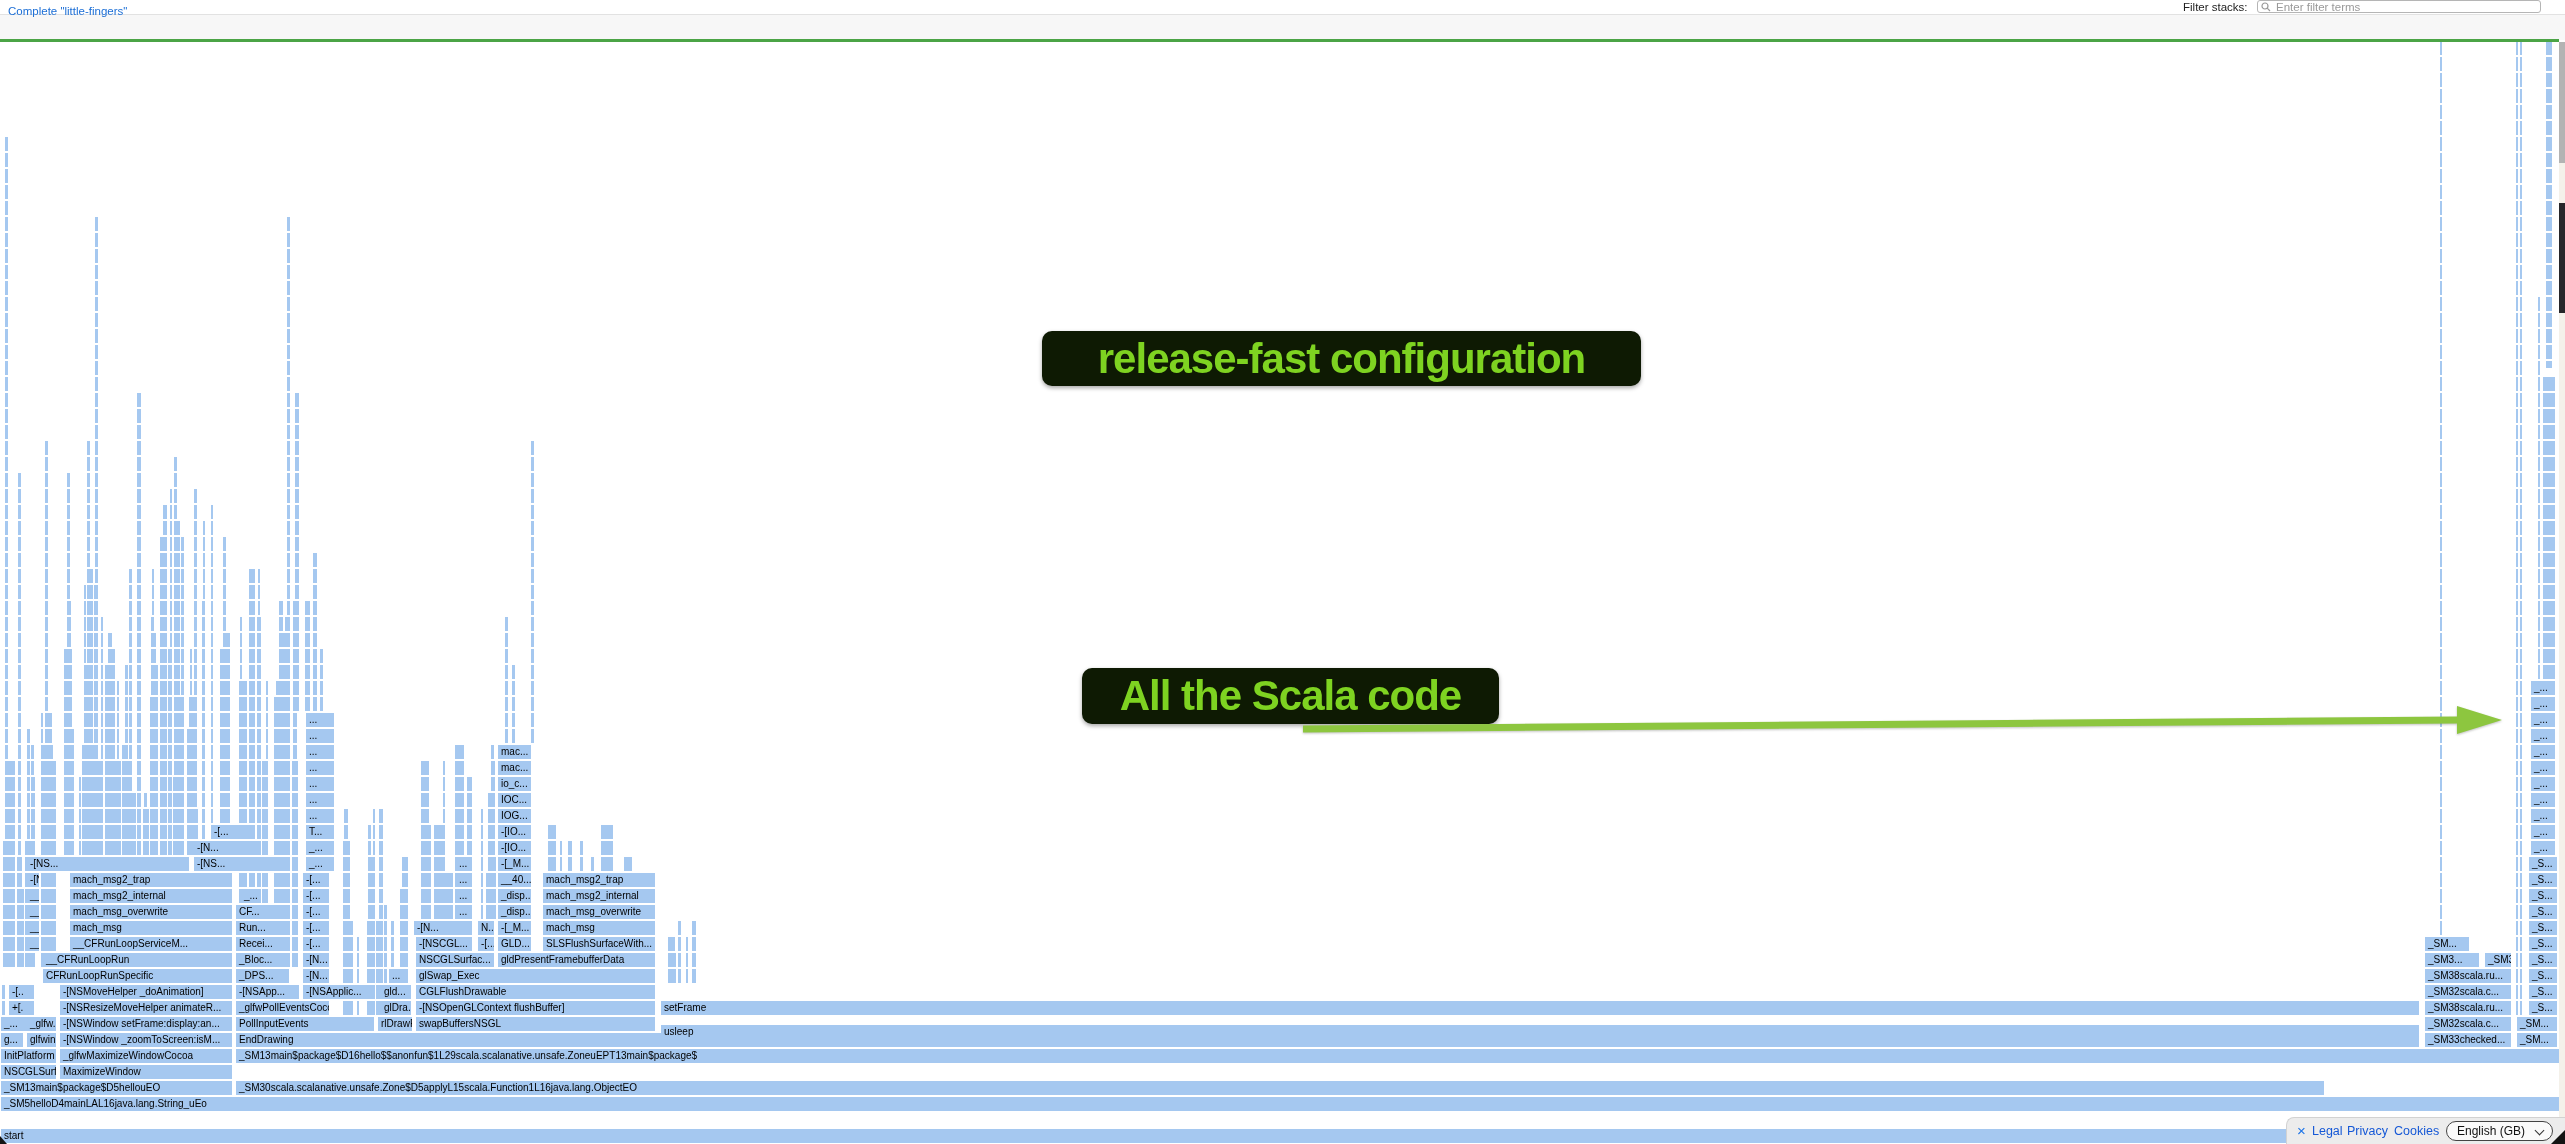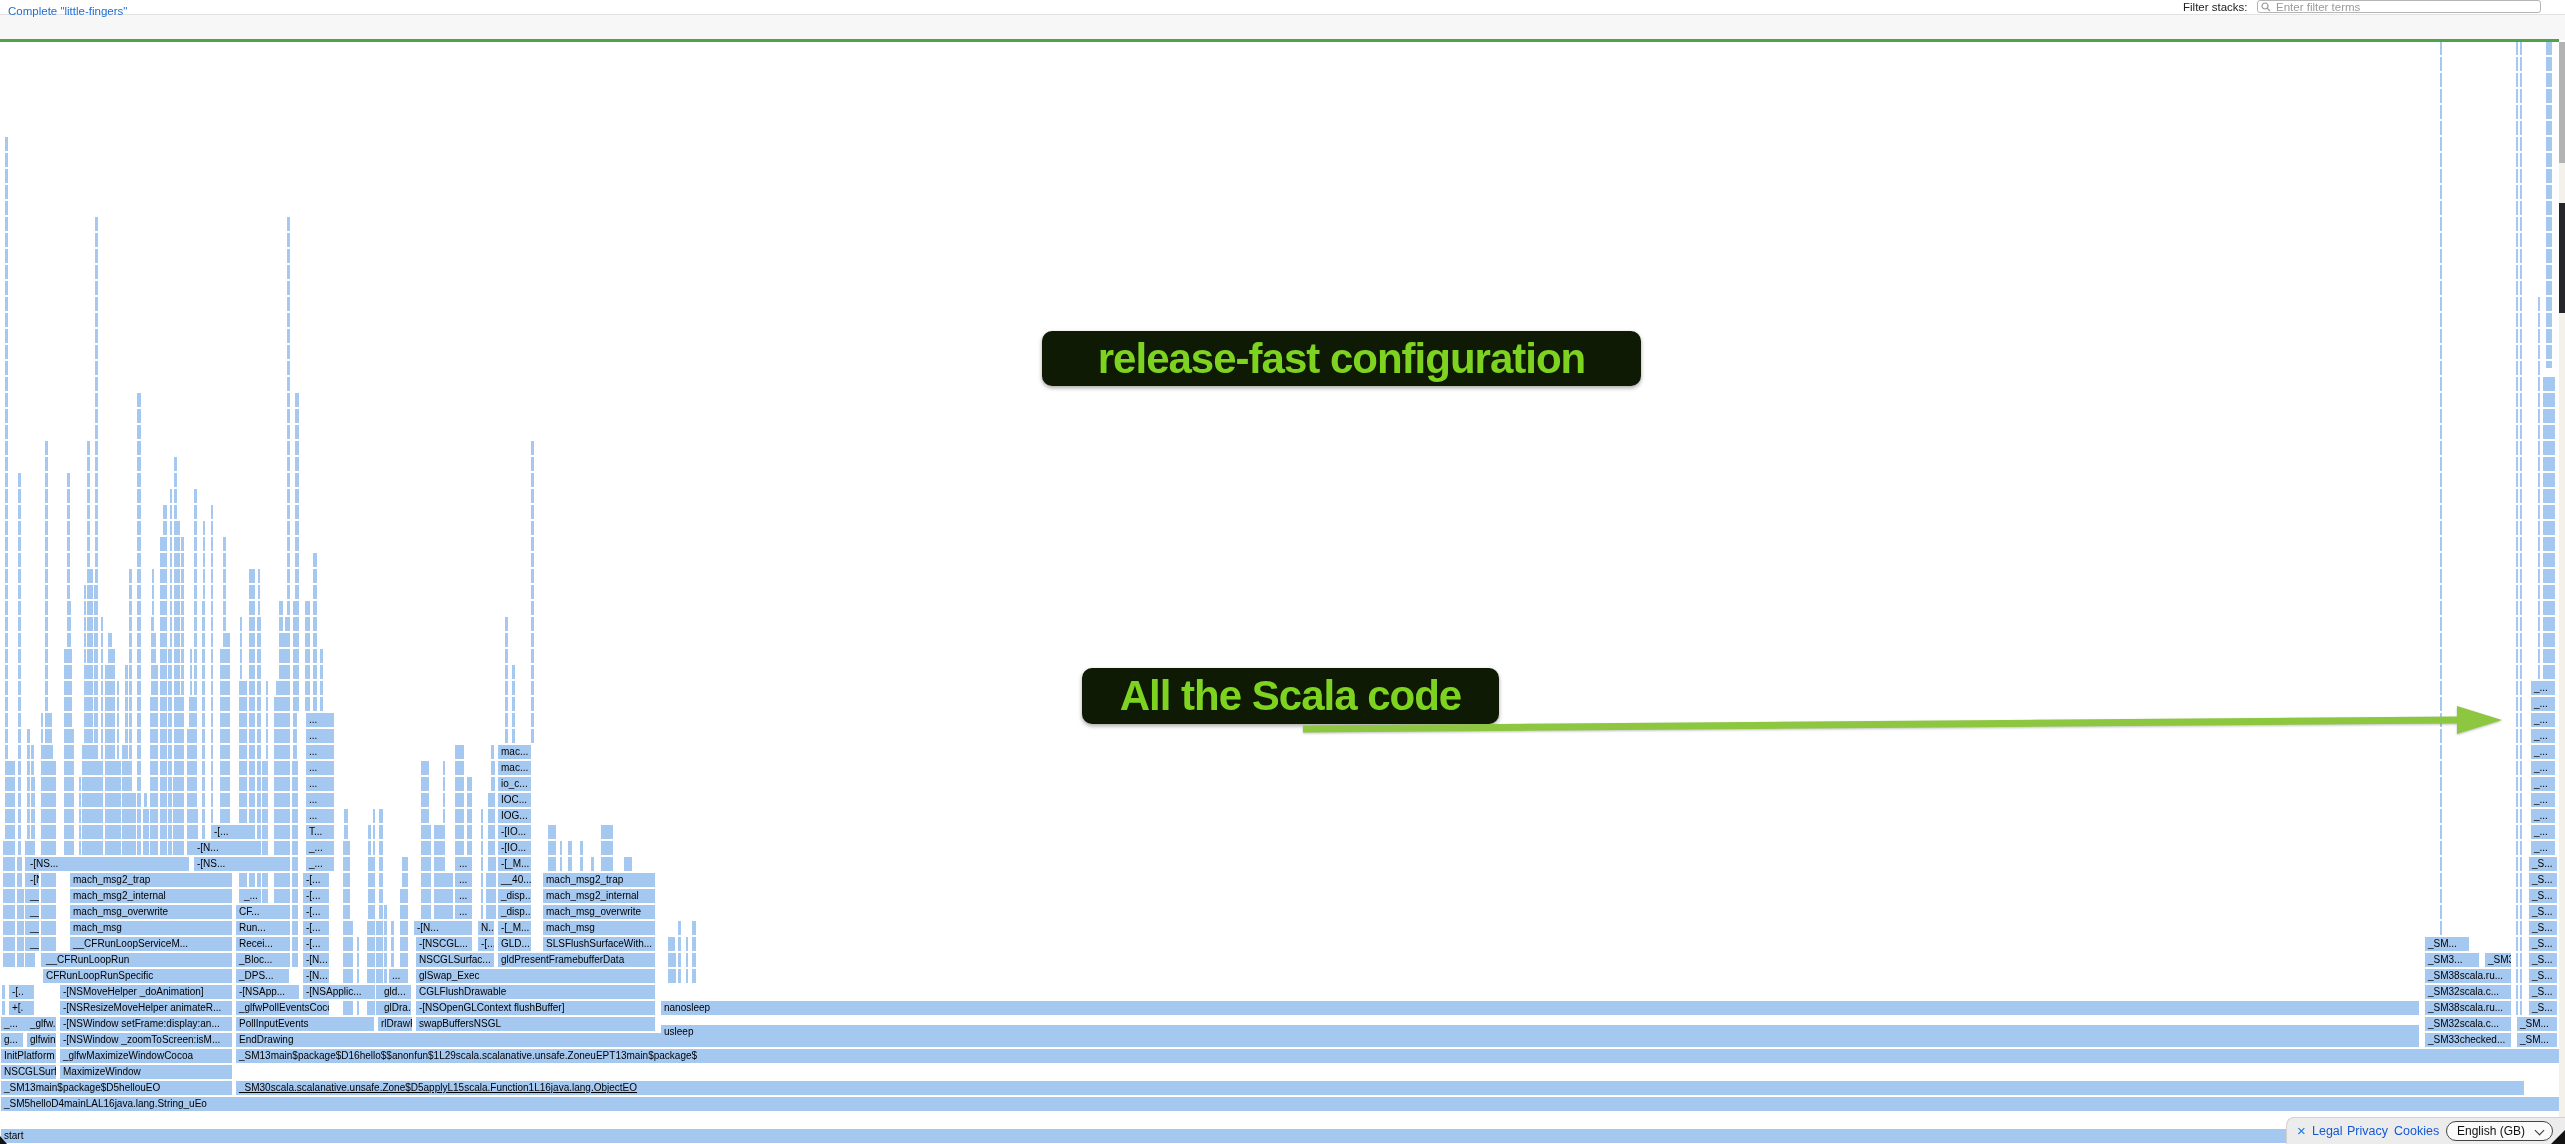--- a/index.html
+++ b/index.html
@@ -255,21 +255,21 @@
       <div class="tw" style="left: 531px; top: 440px; width: 3px; height: 304px;"></div>
       <div class="tw" style="left: 2440px; top: 40px; width: 2px; height: 992px;"></div>
       <div class="tw" style="left: 2516px; top: 40px; width: 2px; height: 976px;"></div>
       <div class="tw" style="left: 2520px; top: 40px; width: 2px; height: 976px;"></div>
       <div class="tw" style="left: 2538px; top: 296px; width: 2px; height: 384px;"></div>
       <div class="tw" style="left: 2546px; top: 40px; width: 6px; height: 328px;"></div>
       <div class="tw" style="left: 2543px; top: 376px; width: 12px; height: 304px;"></div>
       <div class="bar" style="left: 1px; top: 1129px; width: 2563px; background: rgb(165, 200, 240);">start</div>
       <div class="bar" style="left: 1px; top: 1097px; width: 2563px; background: rgb(165, 200, 240);">_SM5helloD4mainLAL16java.lang.String_uEo</div>
       <div class="bar" style="left: 1px; top: 1081px; width: 231px; background: rgb(165, 200, 240);">_SM13main$package$D5hellouEO</div>
-      <div class="bar" style="left: 236px; top: 1081px; width: 2288px; background: rgb(165, 200, 240); text-decoration: underline;">_SM30scala.scalanative.unsafe.Zone$D5applyL15scala.Function1L16java.lang.ObjectEO</div>
+      <div class="bar" style="left: 236px; top: 1081px; width: 2088px; background: rgb(165, 200, 240);">_SM30scala.scalanative.unsafe.Zone$D5applyL15scala.Function1L16java.lang.ObjectEO</div>
       <div class="bar" style="left: 1px; top: 1065px; width: 55px; background: rgb(165, 200, 240);">NSCGLSurfac</div>
       <div class="bar" style="left: 60px; top: 1065px; width: 172px; background: rgb(165, 200, 240);">MaximizeWindow</div>
       <div class="bar" style="left: 1px; top: 1049px; width: 55px; background: rgb(165, 200, 240);">InitPlatform</div>
       <div class="bar" style="left: 60px; top: 1049px; width: 172px; background: rgb(165, 200, 240);">_glfwMaximizeWindowCocoa</div>
       <div class="bar" style="left: 236px; top: 1049px; width: 2328px; background: rgb(165, 200, 240);">_SM13main$package$D16hello$$anonfun$1L29scala.scalanative.unsafe.ZoneuEPT13main$package$</div>
       <div class="bar" style="left: 1px; top: 1033px; width: 22px; background: rgb(165, 200, 240);">g...</div>
       <div class="bar" style="left: 27px; top: 1033px; width: 29px; background: rgb(165, 200, 240);">glfwinit</div>
       <div class="bar" style="left: 60px; top: 1033px; width: 172px; background: rgb(165, 200, 240);">-[NSWindow _zoomToScreen:isM...</div>
       <div class="bar" style="left: 236px; top: 1033px; width: 2183px; background: rgb(165, 200, 240);">EndDrawing</div>
       <div class="bar" style="left: 2425px; top: 1033px; width: 86px; background: rgb(165, 200, 240);">_SM33checked...</div>
@@ -281,21 +281,21 @@
       <div class="bar" style="left: 378px; top: 1017px; width: 34px; background: rgb(165, 200, 240);">rlDrawR...</div>
       <div class="bar" style="left: 416px; top: 1017px; width: 239px; background: rgb(165, 200, 240);">swapBuffersNSGL</div>
       <div class="bar" style="left: 661px; top: 1017px; width: 1758px; background: rgb(165, 200, 240); margin-top: 8px;">usleep</div>
       <div class="bar" style="left: 2425px; top: 1017px; width: 86px; background: rgb(165, 200, 240);">_SM32scala.c...</div>
       <div class="bar" style="left: 2517px; top: 1017px; width: 40px; background: rgb(165, 200, 240);">_SM...</div>
       <div class="bar" style="left: 9px; top: 1001px; width: 14px; background: rgb(165, 200, 240);">+[...</div>
       <div class="bar" style="left: 60px; top: 1001px; width: 172px; background: rgb(165, 200, 240);">-[NSResizeMoveHelper animateR...</div>
       <div class="bar" style="left: 236px; top: 1001px; width: 93px; background: rgb(165, 200, 240);">_glfwPollEventsCocoa</div>
       <div class="bar" style="left: 381px; top: 1001px; width: 30px; background: rgb(165, 200, 240);">glDra...</div>
       <div class="bar" style="left: 416px; top: 1001px; width: 239px; background: rgb(165, 200, 240);">-[NSOpenGLContext flushBuffer]</div>
-      <div class="bar" style="left: 661px; top: 1001px; width: 1758px; background: rgb(165, 200, 240);">nanosleep</div>
+      <div class="bar" style="left: 661px; top: 1001px; width: 1758px; background: rgb(165, 200, 240);">setFrame</div>
       <div class="bar" style="left: 2425px; top: 1001px; width: 86px; background: rgb(165, 200, 240);">_SM38scala.ru...</div>
       <div class="bar" style="left: 2529px; top: 1001px; width: 28px; background: rgb(165, 200, 240);">_S...</div>
       <div class="bar" style="left: 9px; top: 985px; width: 14px; background: rgb(165, 200, 240);">-[...</div>
       <div class="bar" style="left: 60px; top: 985px; width: 172px; background: rgb(165, 200, 240);">-[NSMoveHelper _doAnimation]</div>
       <div class="bar" style="left: 236px; top: 985px; width: 63px; background: rgb(165, 200, 240);">-[NSApp...</div>
       <div class="bar" style="left: 303px; top: 985px; width: 71px; background: rgb(165, 200, 240);">-[NSApplic...</div>
       <div class="bar" style="left: 381px; top: 985px; width: 30px; background: rgb(165, 200, 240);">gld...</div>
       <div class="bar" style="left: 416px; top: 985px; width: 239px; background: rgb(165, 200, 240);">CGLFlushDrawable</div>
       <div class="bar" style="left: 2425px; top: 985px; width: 86px; background: rgb(165, 200, 240);">_SM32scala.c...</div>
       <div class="bar" style="left: 2529px; top: 985px; width: 28px; background: rgb(165, 200, 240);">_S...</div>

